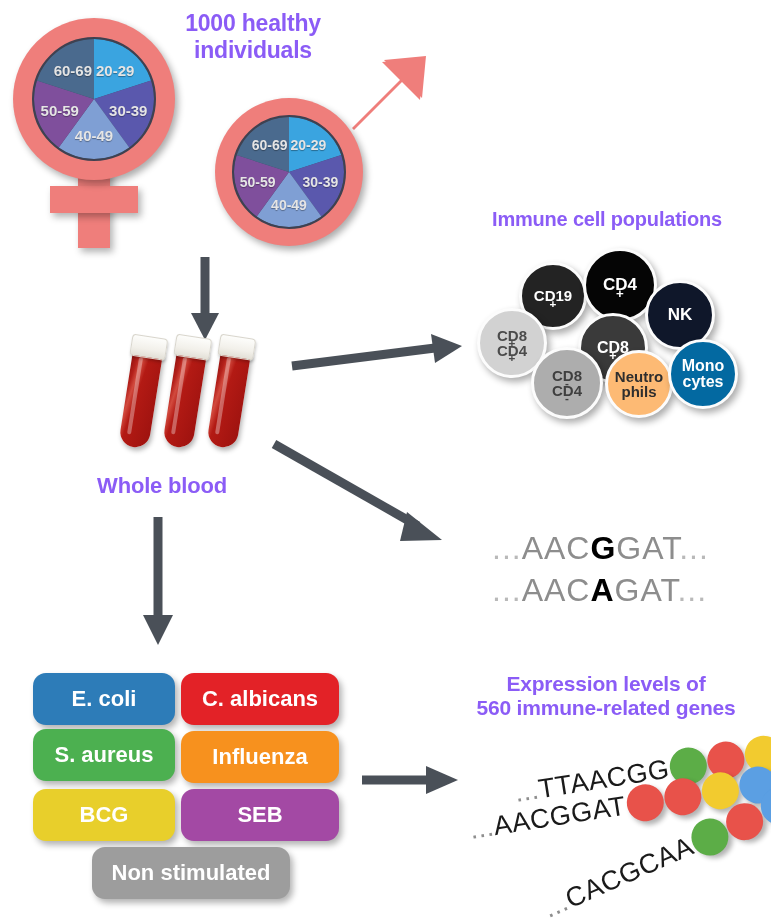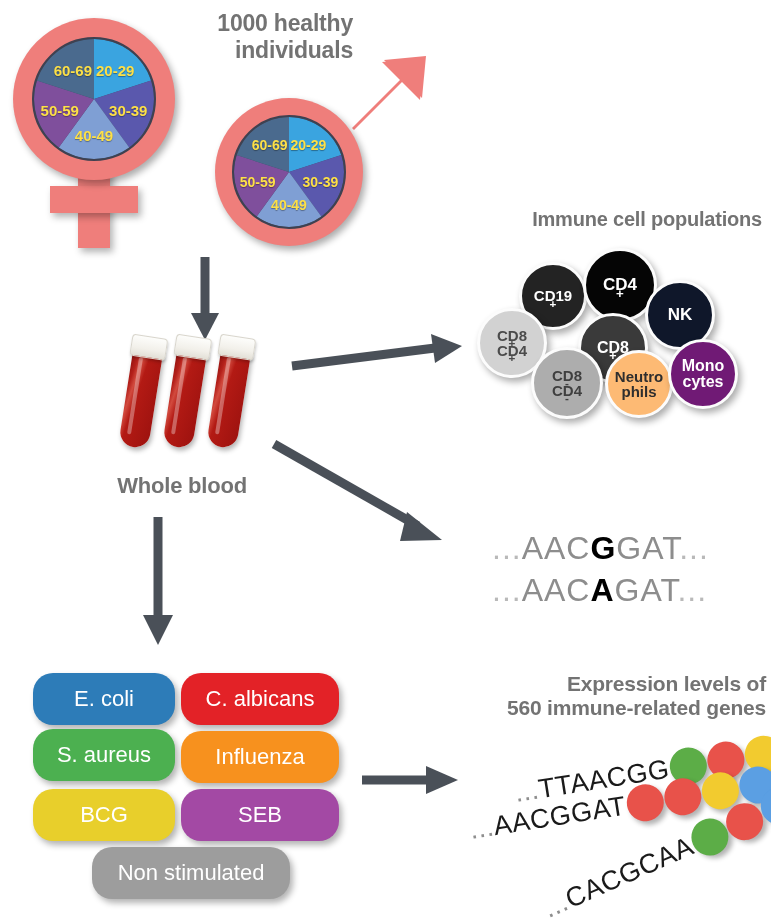--- a/index.html
+++ b/index.html
@@ -1,30 +1,30 @@
 <!DOCTYPE html>
 <html><head>
 <meta charset="utf-8">
 <style>
   html,body{margin:0;padding:0;background:#ffffff;}
   body{width:771px;height:922px;position:relative;overflow:hidden;
        font-family:"Liberation Sans","DejaVu Sans",sans-serif;}
   .stage{position:absolute;left:0;top:0;width:771px;height:922px;}
 
   
-  .title{position:absolute;font-weight:bold;color:#737373;text-align:right;
+  .title{position:absolute;font-weight:bold;color:#8b5cf6;text-align:center;
          line-height:1.16;letter-spacing:-0.2px;}
 
   
   .gsym{position:absolute;}
   .ring{position:absolute;border-radius:50%;background:#ef7e7b;
         box-shadow:3px 4px 7px rgba(0,0,0,0.33);}
   .pie-wrap{position:absolute;border-radius:50%;overflow:hidden;
             background:#3f4d63;border:2px solid #3f4150;box-sizing:border-box;}
-  .pie-lbl{position:absolute;color:#fde047;font-weight:bold;white-space:nowrap;
+  .pie-lbl{position:absolute;color:#e5e5e5;font-weight:bold;white-space:nowrap;
            text-shadow:0 1px 1px rgba(0,0,0,0.35);}
 
   .fem-stem{position:absolute;background:#ef7e7b;box-shadow:3px 4px 7px rgba(0,0,0,0.3);}
   .fem-bar{position:absolute;background:#ef7e7b;box-shadow:3px 4px 7px rgba(0,0,0,0.3);}
   .male-arrow{position:absolute;}
 
   
   .arrow{position:absolute;}
 
   
@@ -49,21 +49,21 @@
   .sup{font-size:0.78em;vertical-align:super;line-height:0;}
 
   
   .snp-line{position:absolute;font-family:"Liberation Sans","DejaVu Sans",sans-serif;
             font-size:32px;letter-spacing:1px;white-space:nowrap;}
   .snp-line .dim{color:#b9b9b9;filter:blur(0.7px);}
   .snp-line .mid{color:#8d8d8d;filter:blur(0.35px);}
   .snp-line .hot{color:#000;font-weight:bold;}
 
   
-  .pill{position:absolute;border-radius:20px;color:#fff;font-weight:normal;
+  .pill{position:absolute;border-radius:13px;color:#fff;font-weight:bold;
         display:flex;align-items:center;justify-content:center;
         box-shadow:3px 4px 6px rgba(0,0,0,0.3);}
 
   
   .strand{position:absolute;transform-origin:0 50%;display:flex;align-items:center;}
   .strand .seq{font-size:27px;color:#1a1a1a;white-space:nowrap;letter-spacing:0.5px;
                font-family:"Liberation Sans","DejaVu Sans",sans-serif;}
   .strand .seq .fade{color:#8e8e8e;}
   .bead{width:37px;height:37px;border-radius:50%;margin-left:1px;
         box-shadow:3px 4px 5px rgba(0,0,0,0.3);}
@@ -185,21 +185,21 @@
           <span>CD8<span class="sup">-</span></span>
           <span>CD4<span class="sup">-</span></span>
         </div>
       </div>
       <div class="cell" style="left: 605px; top: 350px; width: 68px; height: 68px; background: #fdba74; color: rgb(46, 46, 46); font-size: 15px; z-index: 16;">
         <div>
           <span>Neutro</span>
           <span>phils</span>
         </div>
       </div>
-      <div class="cell" style="left: 668px; top: 339px; width: 70px; height: 70px; background: #701a75; color: rgb(255, 255, 255); font-size: 16px; z-index: 17;">
+      <div class="cell" style="left: 668px; top: 339px; width: 70px; height: 70px; background: #0369a1; color: rgb(255, 255, 255); font-size: 16px; z-index: 17;">
         <div>
           <span>Mono</span>
           <span>cytes</span>
         </div>
       </div>
     </div>
 
   <div id="snp-layer">
       <div class="snp-line" style="left: 492px; top: 530px;"><span class="dim">...</span><span class="mid">AAC</span><span class="hot">G</span><span class="mid">GAT</span><span class="dim">...</span></div>
       <div class="snp-line" style="left: 492px; top: 572px;"><span class="dim">...</span><span class="mid">AAC</span><span class="hot">A</span><span class="mid">GAT</span><span class="dim">...</span></div>

